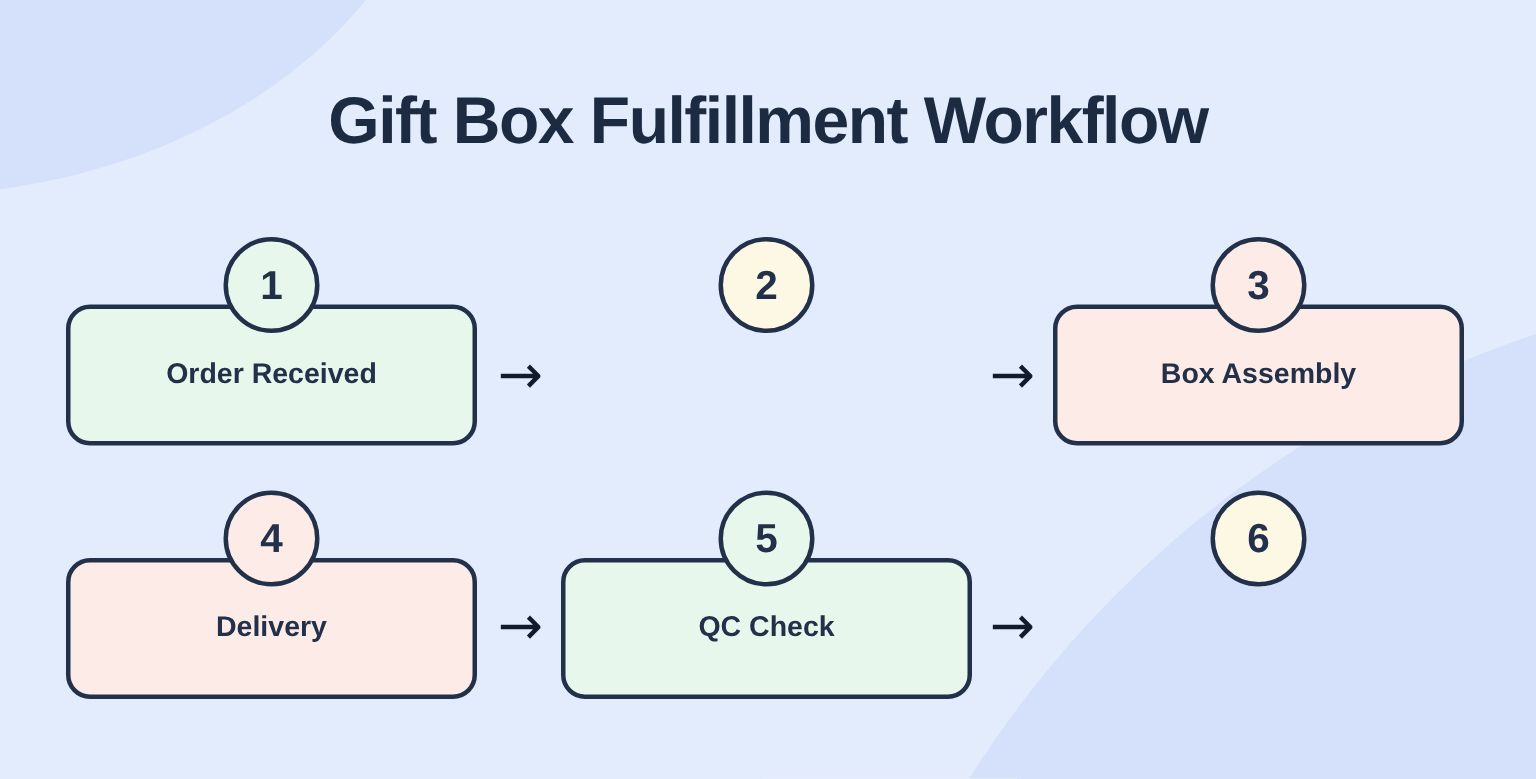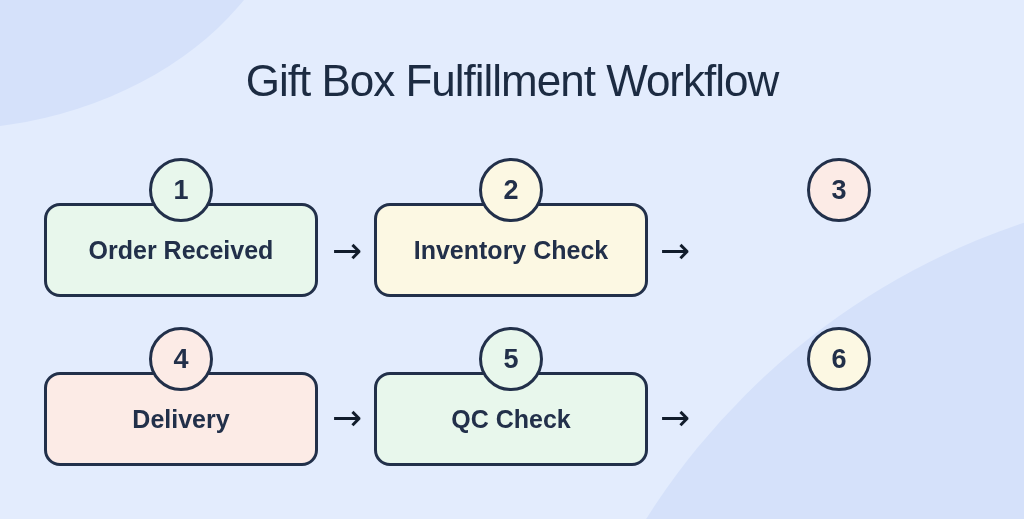--- a/index.html
+++ b/index.html
@@ -9,35 +9,35 @@
     background:var(--bg,#e3ecfd);
     overflow:hidden;
     font-family:"Liberation Sans",sans-serif;
   }
   .blob{position:absolute;background:var(--blob,#d5e1fa);border-radius:50%;}
   .blob-tl{left:-420px;top:-430px;width:720px;height:560px;}
   .blob-br{left:536px;top:186px;width:1428px;height:1428px;}
   .title{
     position:absolute;left:0;right:0;top:56px;margin:0;
     text-align:center;
-    font-size:44px;font-weight:400;letter-spacing:-1px;
+    font-size:44px;font-weight:700;letter-spacing:-1px;
     color:var(--ink-title,#1c2b42);
   }
   .step{position:absolute;width:274px;height:139px;}
   .box{
     position:absolute;left:0;top:45px;
     width:268px;height:88px;
     background:var(--fill,#fff);
     border:3px solid var(--ink,#22304a);
     border-radius:16px;
     display:flex;align-items:center;justify-content:center;
     z-index:1;
   }
   .box-label{
-    font-size:25px;font-weight:700;
+    font-size:19px;font-weight:700;
     color:var(--ink,#22304a);
     white-space:nowrap;
   }
   .badge{
     position:absolute;left:50%;top:0;transform:translateX(-50%);
     width:58px;height:58px;
     background:var(--fill,#fff);
     border:3px solid var(--ink,#22304a);
     border-radius:50%;
     display:flex;align-items:center;justify-content:center;
@@ -69,31 +69,31 @@
       <span class="box-label">Order Received</span>
     </div>
     <div class="badge">
       <span class="badge-number">1</span>
     </div>
   </div>
 
   <div class="arrow" style="left:347px;top:251px;">→</div>
 
   <div class="step" style="left: 374px; top: 158px; --fill: #fcf8e3;">
-    <div class="box">
-      <span class="box-label">Inventory Check</span>
-    </div>
     <div class="badge">
       <span class="badge-number">2</span>
     </div>
   </div>
 
   <div class="arrow" style="left:675px;top:251px;">→</div>
 
   <div class="step" style="left: 702px; top: 158px; --fill: #fcebe6;">
+    <div class="box">
+      <span class="box-label">Box Assembly</span>
+    </div>
     <div class="badge">
       <span class="badge-number">3</span>
     </div>
   </div>
 
   <div class="step" style="left: 44px; top: 327px; --fill: #fcebe6;">
     <div class="box">
       <span class="box-label">Delivery</span>
     </div>
     <div class="badge">

